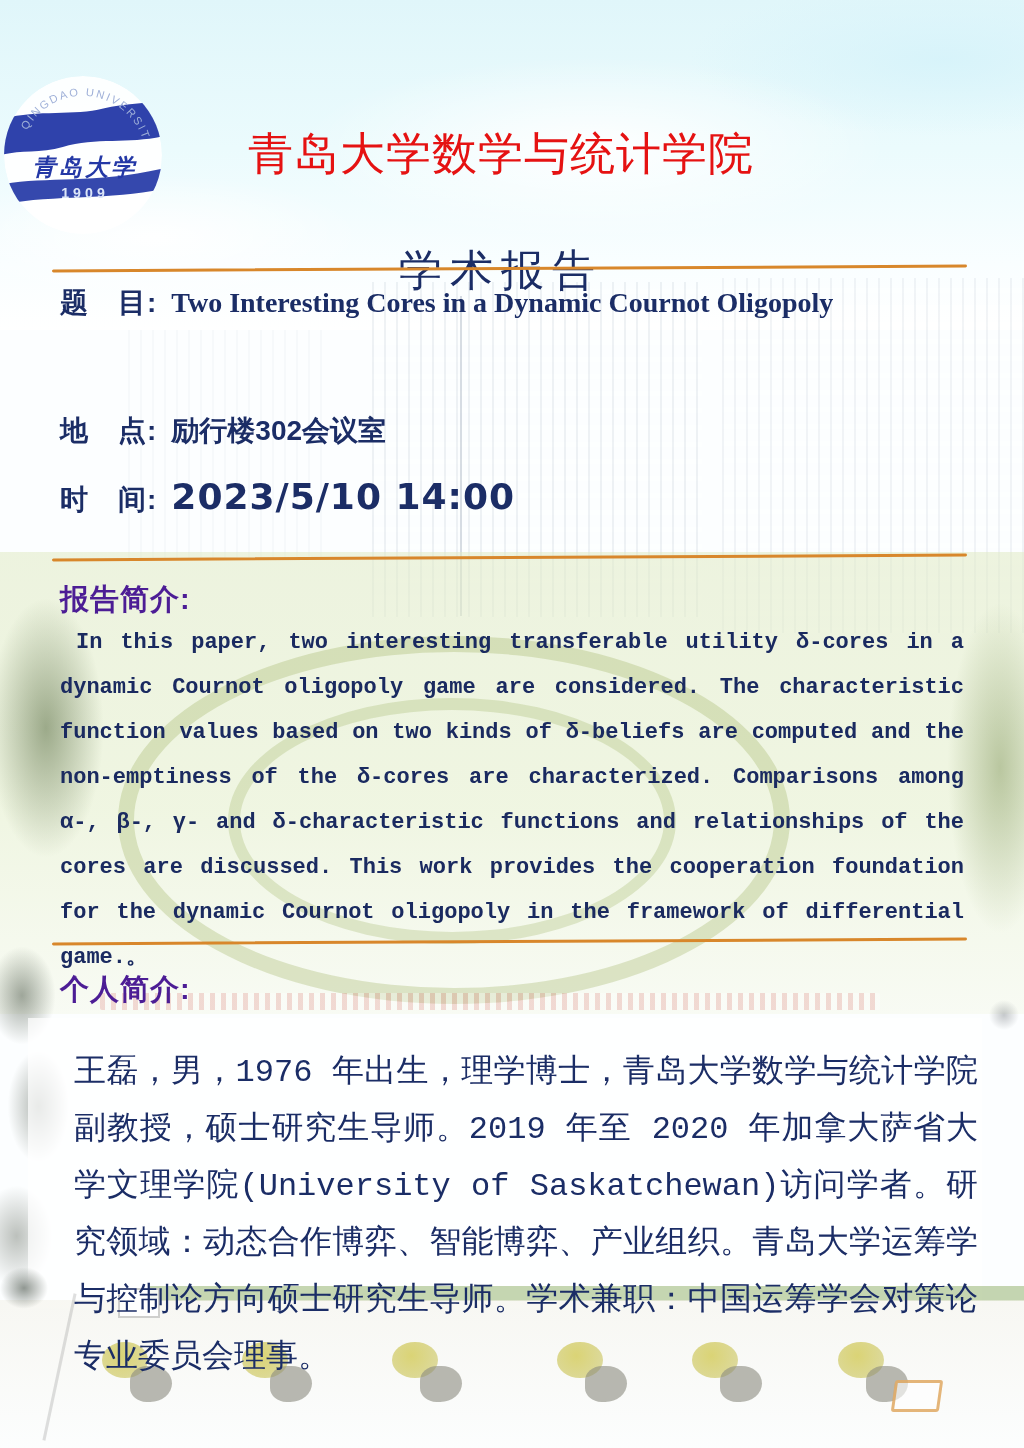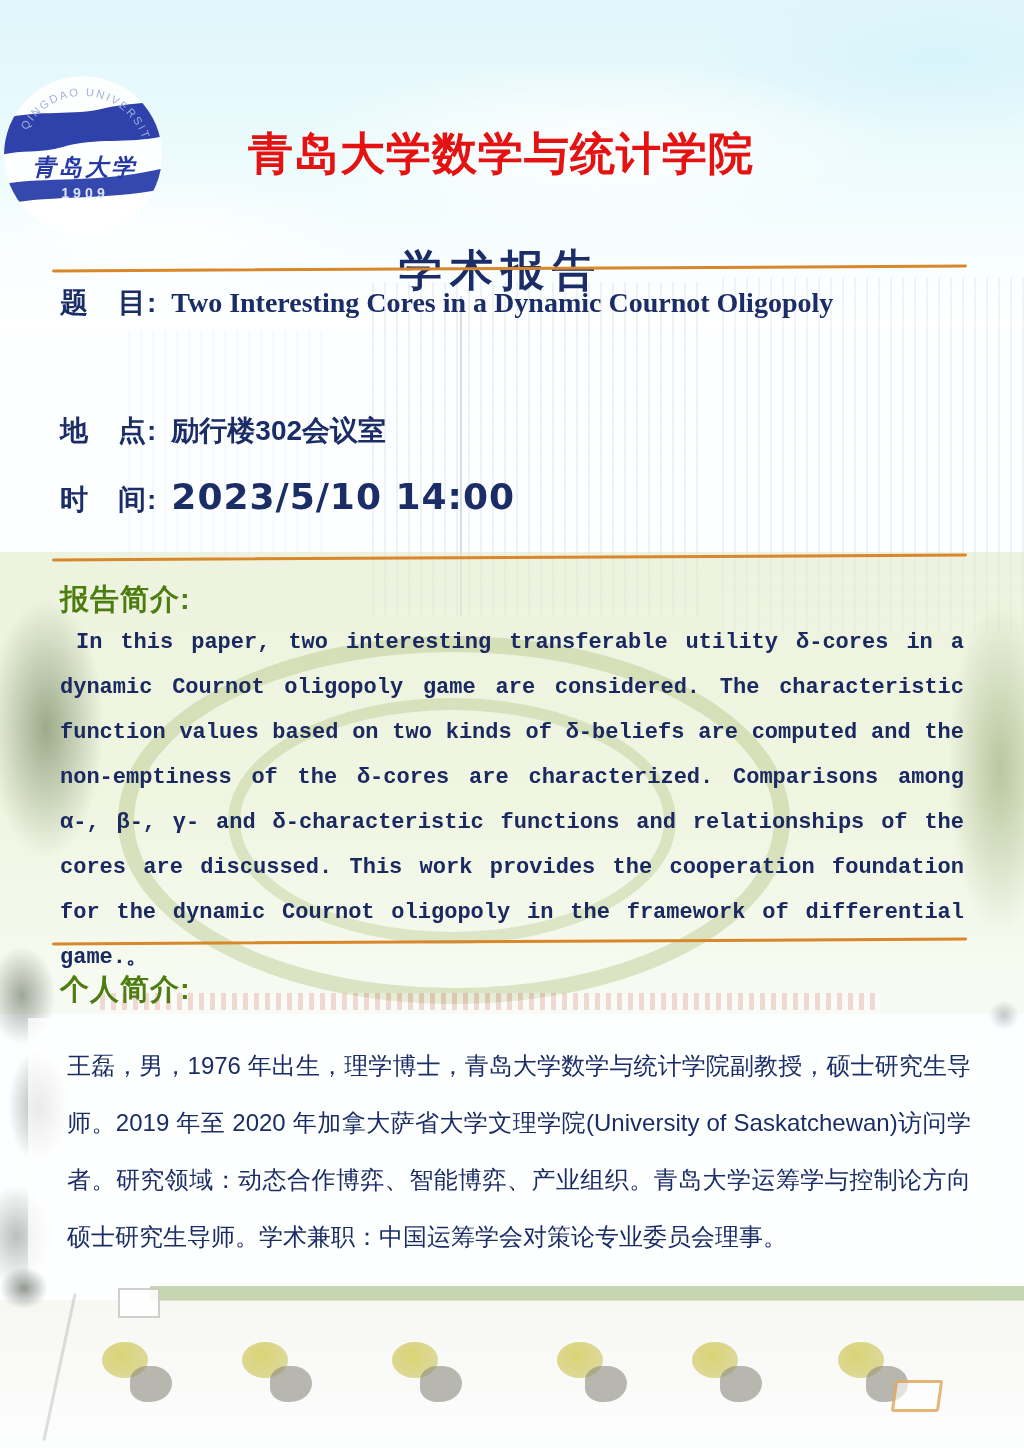--- a/index.html
+++ b/index.html
@@ -48,46 +48,46 @@
     background:radial-gradient(closest-side, rgba(72,82,72,.6), rgba(72,82,72,0) 80%);}
   .bush-pair{position:absolute;top:1342px;width:72px;height:62px;}
   .bush-pair::before{content:"";position:absolute;left:0;top:0;width:46px;height:36px;border-radius:50%;
     background:radial-gradient(circle at 42% 38%, rgba(213,205,95,.85), rgba(193,188,84,.5));}
   .bush-pair::after{content:"";position:absolute;left:28px;top:24px;width:42px;height:36px;border-radius:46% 54% 58% 44%;
     background:rgba(138,138,126,.6);}
   .bg-cart{left:893px;top:1380px;width:42px;height:26px;border:3px solid rgba(216,150,64,.7);border-radius:3px;transform:skewX(-8deg);background:rgba(255,255,255,.6);}
 
   
   .logo{position:absolute;left:2px;top:72px;width:162px;height:162px;}
-  .title-line{position:absolute;left:0;width:1002px;text-align:center;font-weight:bold;}
+  .title-line{position:absolute;left:0;width:1002px;text-align:center;font-weight:normal;}
   .institution{top:124px;font-size:45px;letter-spacing:1px;color:#e51212;
     font-family:"Liberation Serif","DejaVu Serif",serif;}
   .poster-title{top:198px;font-size:43px;letter-spacing:8px;color:#1b2d66;
     font-family:"Liberation Serif","DejaVu Serif",serif;margin-top:44px;}
   .divider{position:absolute;left:52px;width:915px;height:3px;background:#d8872b;border-radius:2px;transform:rotate(-0.3deg);}
   .divider-top{top:267px;}
   .divider-middle{top:556px;}
   .divider-bottom{top:940px;}
   .info-row{position:absolute;left:60px;width:910px;white-space:nowrap;color:#1b2d66;font-size:28px;font-weight:bold;}
   .info-row .label{margin-right:14px;letter-spacing:1px;}
   .row-topic{top:284px;}
   .row-speaker{top:348px;}
   .row-venue{top:412px;}
   .row-time{top:476px;}
   .value-en{font-family:"Liberation Serif","DejaVu Serif",serif;font-size:28px;}
   .value-cn{font-size:28px;}
   .value-num{font-family:"DejaVu Sans",sans-serif;font-size:36px;letter-spacing:1px;}
-  .section-heading{position:absolute;left:60px;margin:0;font-size:29px;font-weight:bold;color:#4d7c0f;letter-spacing:1px;}
+  .section-heading{position:absolute;left:60px;margin:0;font-size:29px;font-weight:bold;color:#4c1d95;letter-spacing:1px;}
   .abstract-heading{top:580px;}
   .bio-heading{top:958px;margin-top:12px;}
   .abstract-body{position:absolute;left:60px;top:620px;width:904px;margin:0;
     font-family:Liberation Mono, monospace;font-weight:bold;font-size:22px;line-height:45px;
     color:#1a2a60;text-align:justify;text-indent:16px;}
-  .bio-body{position:absolute;left:62px;top:1032px;width:904px;margin:5px;
-    font-size:24px;line-height:57px;color:#1b2d66;text-align:justify;}
+  .bio-body{position:absolute;left:62px;top:1032px;width:904px;margin:12px;
+    font-size:32px;line-height:57px;color:#1b2d66;text-align:justify;font-family:Liberation Mono, monospace;}
 </style>
 </head>
 <body>
 
 <div class="page">
 
   <div class="bg bg-sky"></div>
   <div class="bg bg-building bg-b1"></div>
   <div class="bg bg-building bg-b2"></div>
   <div class="bg bg-building bg-b3"></div>

